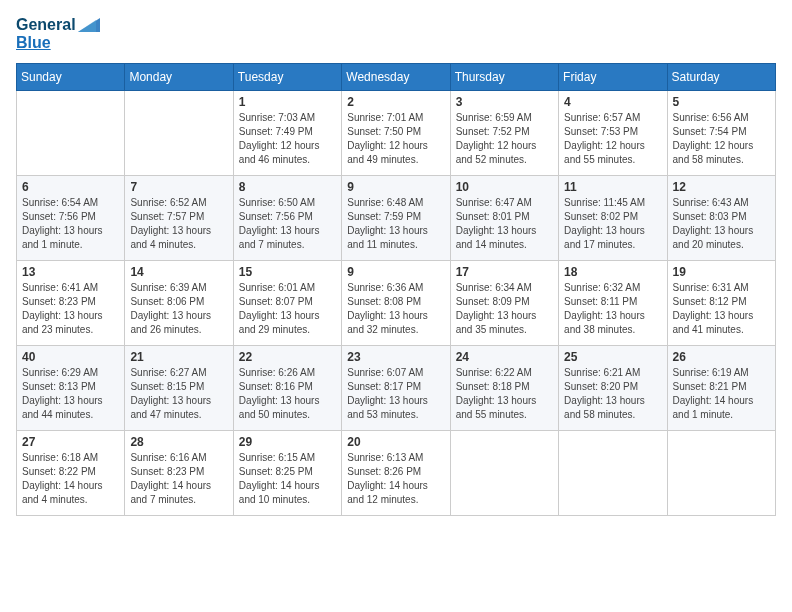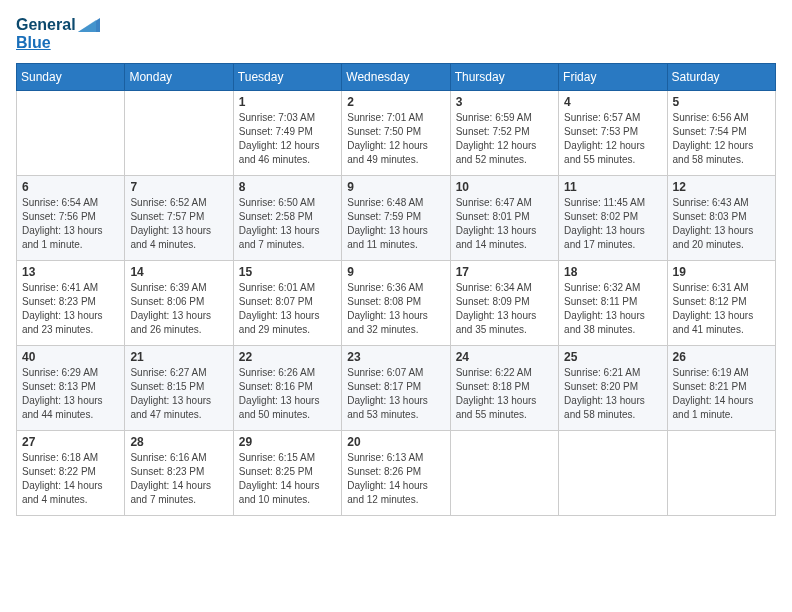--- a/index.html
+++ b/index.html
@@ -153,21 +153,21 @@
         </td>
         <td>
           <span class="day-number">7</span>
           <div class="day-info">Sunrise: 6:52 AM
 Sunset: 7:57 PM
 Daylight: 13 hours and 4 minutes.</div>
         </td>
         <td>
           <span class="day-number">8</span>
           <div class="day-info">Sunrise: 6:50 AM
-Sunset: 2:58 PM
+Sunset: 7:56 PM
 Daylight: 13 hours and 7 minutes.</div>
         </td>
         <td>
           <span class="day-number">9</span>
           <div class="day-info">Sunrise: 6:48 AM
 Sunset: 7:59 PM
 Daylight: 13 hours and 11 minutes.</div>
         </td>
         <td>
           <span class="day-number">10</span>

